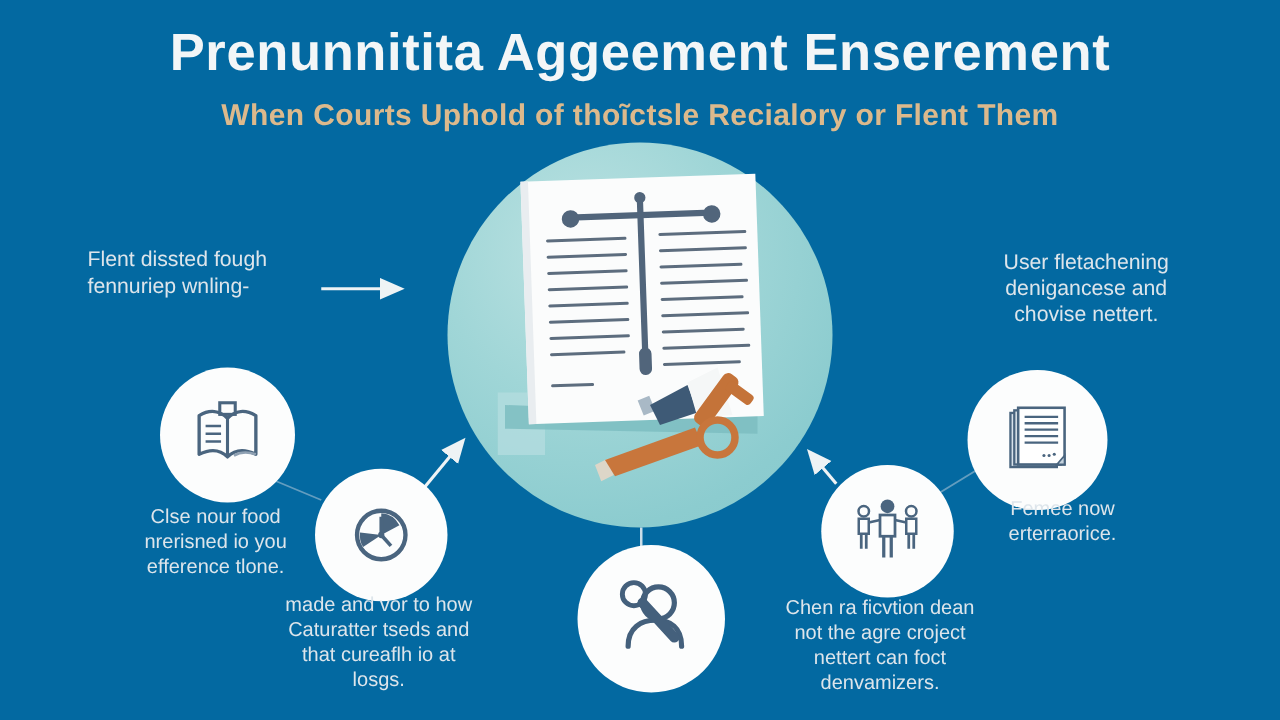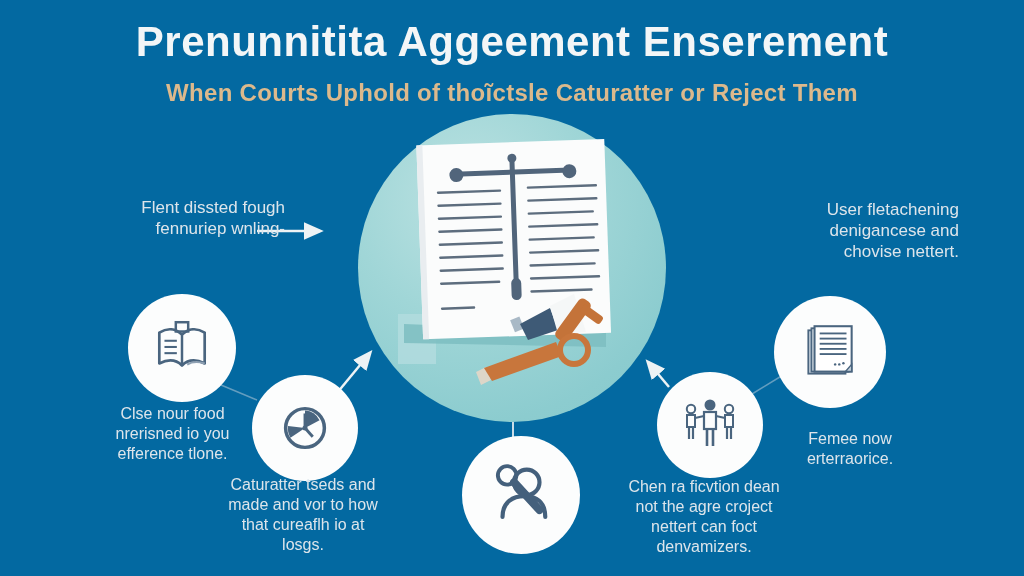--- a/index.html
+++ b/index.html
@@ -36,36 +36,36 @@
   #node-book      { left:128px; top:294px; width:108px; height:108px; }
   #node-clock     { left:252px; top:375px; width:106px; height:106px; }
   #node-person    { left:462px; top:436px; width:118px; height:118px; }
   #node-people    { left:657px; top:372px; width:106px; height:106px; }
   #node-documents { left:774px; top:296px; width:112px; height:112px; }
 
   
   .note, .caption { color:#dde5eb; z-index:4; font-weight:500; }
   .note  { font-size:17px; line-height:21px; }
   .caption { font-size:16px; line-height:20px; text-align:center; }
-  #note-left  { left:70px;  top:197px; width:215px; text-align:right; }
-  #note-right { left:779px; top:199px; width:180px; text-align:right; }
+  #note-left  { left:70px;  top:197px; width:215px; text-align:left; }
+  #note-right { left:779px; top:199px; width:180px; text-align:center; }
   #cap-book      { left:70px;  top:404px; width:205px; }
   #cap-clock     { left:183px; top:475px; width:240px; }
   #cap-people    { left:580px; top:477px; width:248px; }
-  #cap-documents { left:746px; top:429px; width:208px; }
+  #cap-documents { left:746px; top:398px; width:208px; }
 
   .overlay { left:0; top:0; z-index:2; pointer-events:none; }
 </style>
 </head>
 <body>
 
 <div id="canvas">
 
   <div class="abs title">Prenunnitita Aggeement Enserement</div>
-  <div class="abs subtitle">When Courts Uphold of thoĩctsle Caturatter or Reject Them</div>
+  <div class="abs subtitle">When Courts Uphold of thoĩctsle Recialory or Flent Them</div>
 
   <div class="abs teal-circle"></div>
 
   <svg class="abs overlay" width="1024" height="576" viewBox="0 0 1024 576">
     <defs>
       <marker id="ah" markerWidth="9" markerHeight="8" refX="6.5" refY="3.5" orient="auto">
         <path d="M0,0 L8,3.5 L0,7 Z" fill="#eef3f5"></path>
       </marker>
     </defs>
     <line x1="221" y1="385" x2="257" y2="400" stroke="rgba(195,210,222,0.5)" stroke-width="1.5"></line>
@@ -212,22 +212,22 @@
     <div>denigancese and</div>
     <div>chovise nettert.</div>
   </div>
 
   <div class="abs caption" id="cap-book">
     <div>Clse nour food</div>
     <div>nrerisned io you</div>
     <div>efference tlone.</div>
   </div>
   <div class="abs caption" id="cap-clock">
+    <div>made and vor to how</div>
     <div>Caturatter tseds and</div>
-    <div>made and vor to how</div>
     <div>that cureaflh io at</div>
     <div>losgs.</div>
   </div>
   <div class="abs caption" id="cap-people">
     <div>Chen ra ficvtion dean</div>
     <div>not the agre croject</div>
     <div>nettert can foct</div>
     <div>denvamizers.</div>
   </div>
   <div class="abs caption" id="cap-documents">

